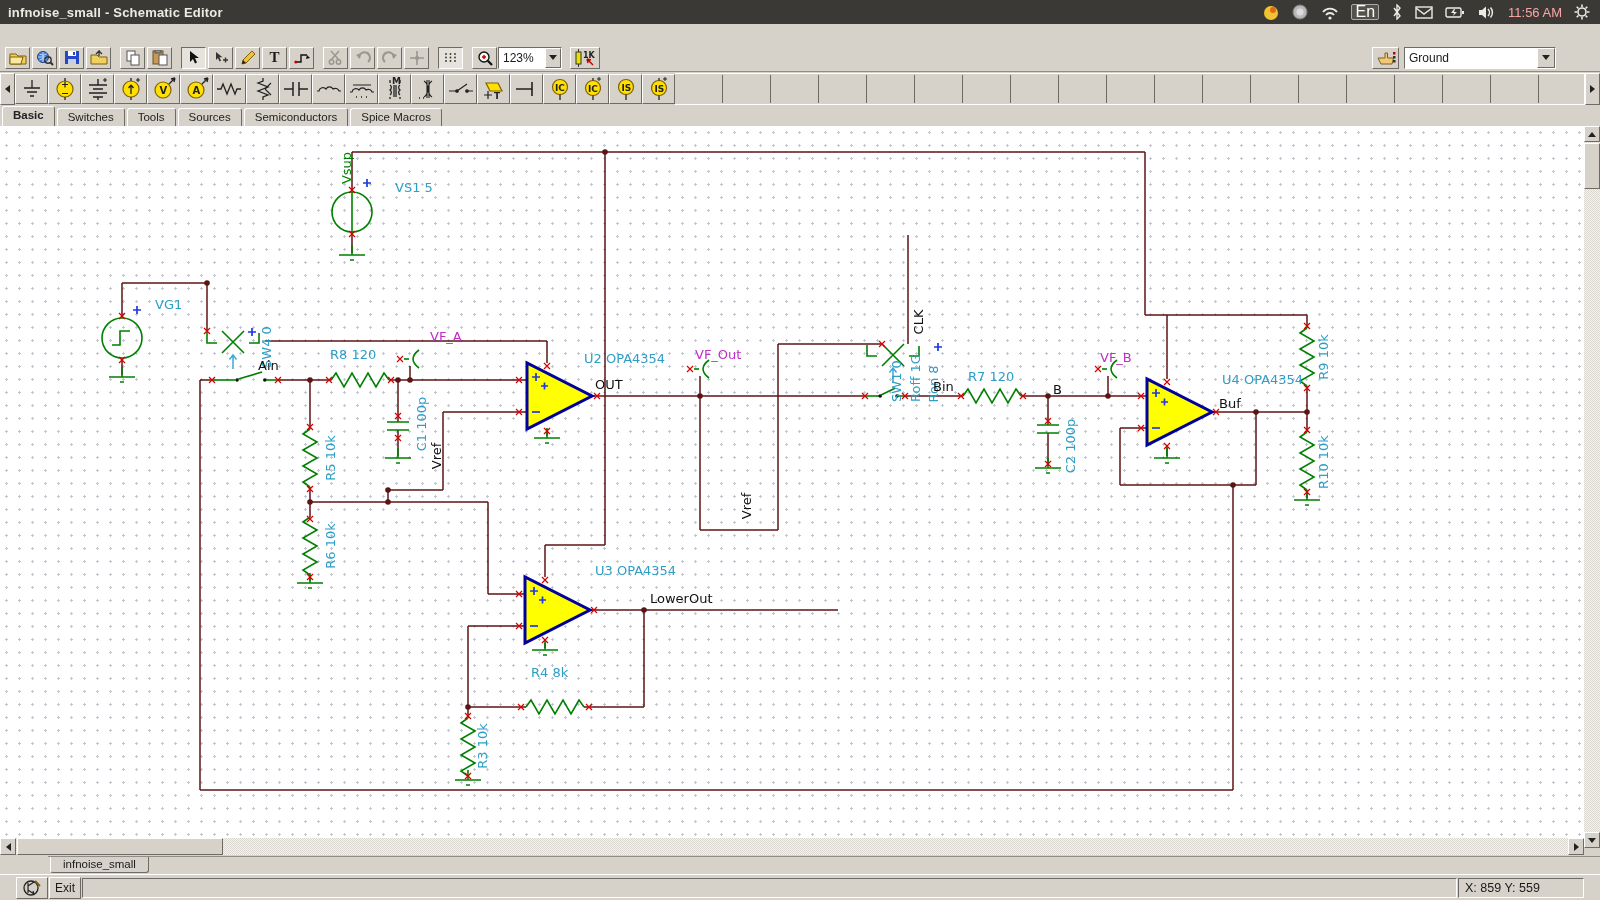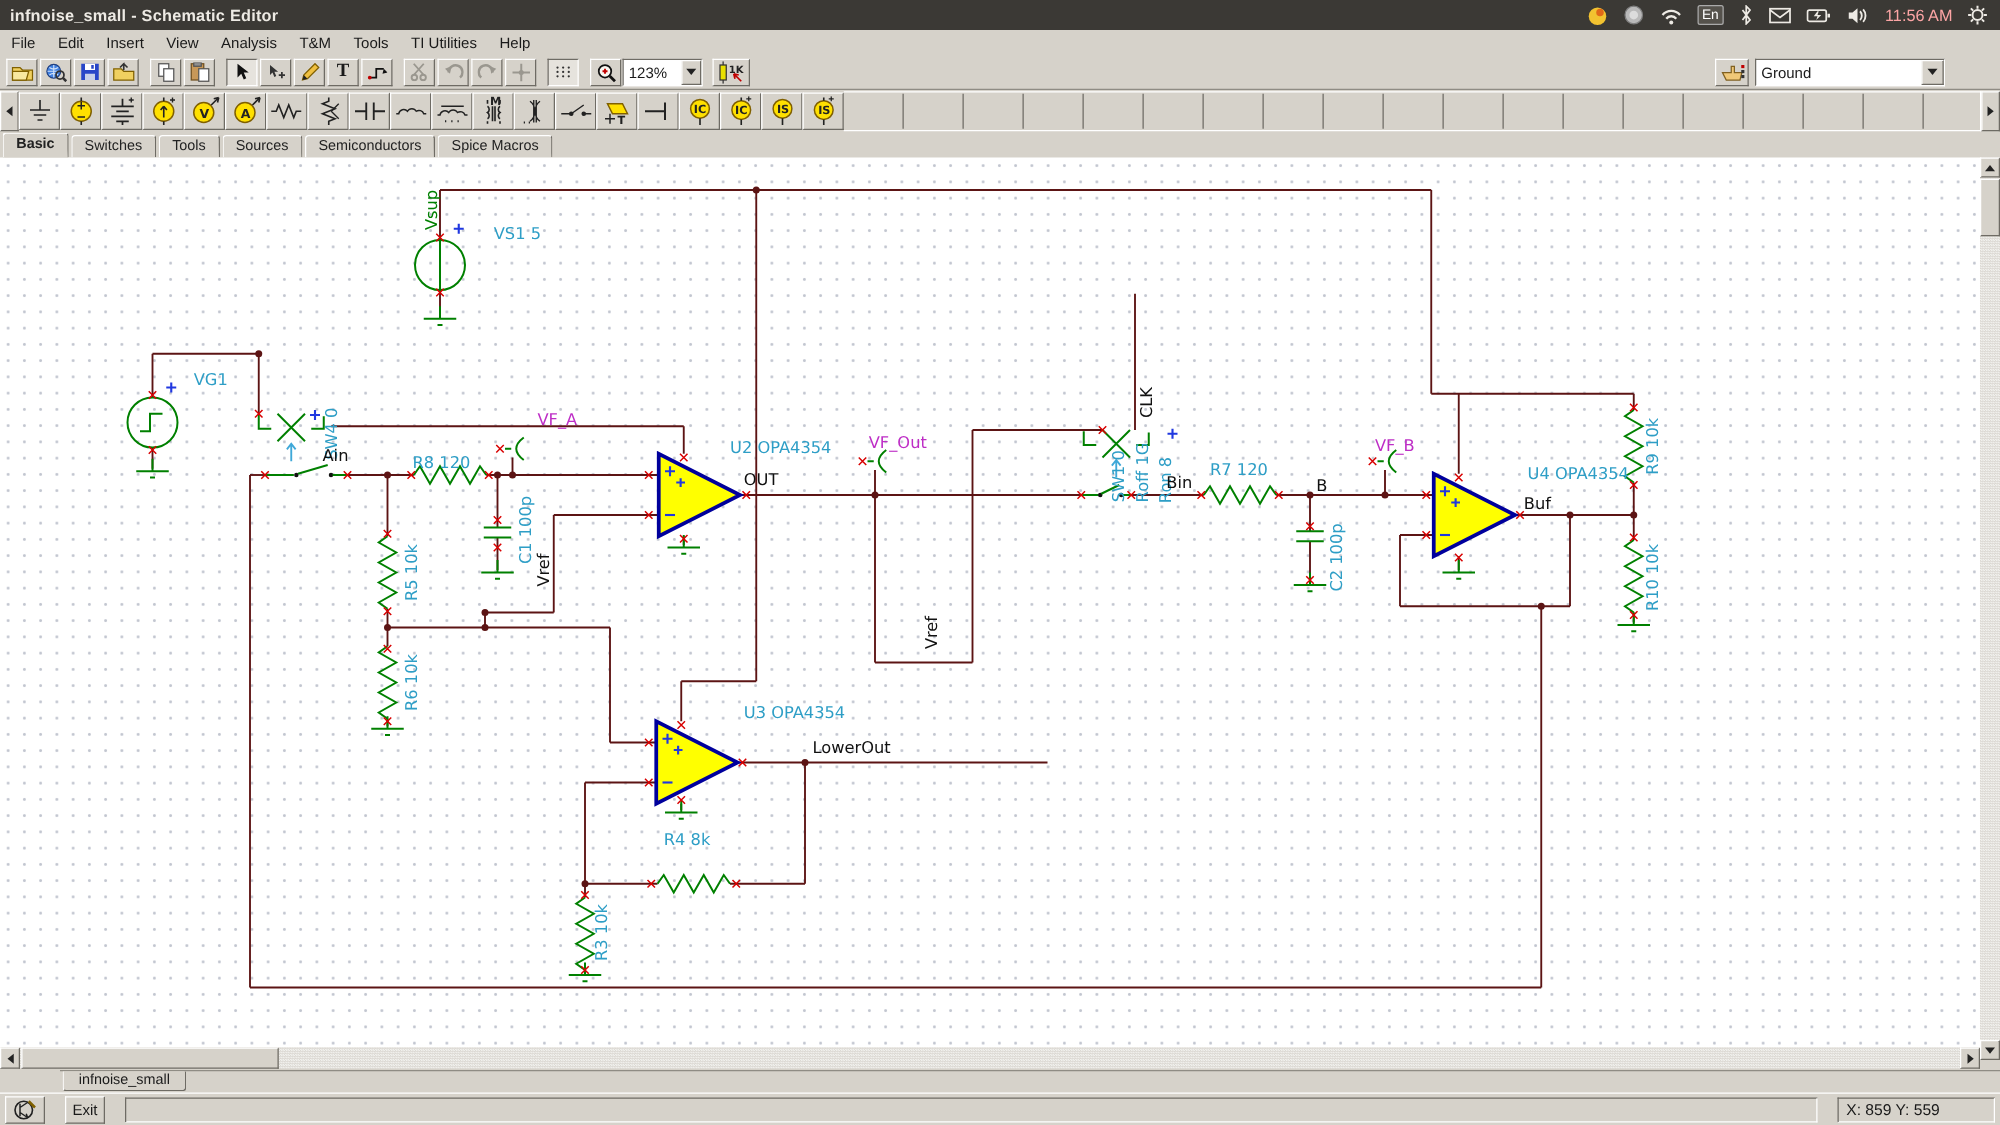--- a/index.html
+++ b/index.html
@@ -4,21 +4,21 @@
 <style>
   html,body{margin:0;padding:0;background:#555;}
   #app{position:relative;width:1600px;height:900px;overflow:hidden;background:#D6D2CA;
        font-family:"Liberation Sans","DejaVu Sans",sans-serif;font-size:12px;color:#1a1a1a;}
   
   #titlebar{position:absolute;left:0;top:0;width:1600px;height:24px;background:#3B3935;
             color:#EDEAE4;display:flex;align-items:center;}
   #titletext{font-weight:bold;font-size:13px;padding-left:8px;letter-spacing:.2px;}
   #tray{margin-left:auto;display:flex;align-items:center;gap:12px;padding-right:10px;height:24px;}
   .trayicon{display:flex;align-items:center;}
-  #lang-badge{background:#55524C;border:1px solid #AAA;color:#FFF;font-size:11px;padding:0 3px;border-radius:2px;line-height:14px;}
+  #lang-badge{background:#55524C;border:1px solid #AAA;color:#FFF;font-size:16px;padding:0 3px;border-radius:2px;line-height:14px;}
   #clock{font-size:13px;color:#fca5a5;}
   
   #menubar{position:absolute;left:0;top:24px;width:1600px;height:20px;background:#D6D2CA;
            display:flex;align-items:center;gap:0;border-bottom:1px solid #C2BEB6;}
   .menuitem{padding:2px 9px;cursor:default;}
   
   #maintb{position:absolute;left:0;top:44px;width:1600px;height:28px;background:#D6D2CA;
           display:flex;align-items:center;padding-left:4px;border-bottom:1px solid #8F8C84;box-sizing:border-box;}
   .tbtn{width:25px;height:22px;margin:0 1px;background:#D6D2CA;display:flex;align-items:center;justify-content:center;
         border:1px solid;border-color:#FFFFFF #6E6B64 #6E6B64 #FFFFFF;box-sizing:border-box;}
@@ -70,21 +70,21 @@
   .tri{width:0;height:0;}
   .tri.up{border-left:4px solid transparent;border-right:4px solid transparent;border-bottom:5px solid #222;}
   .tri.dn{border-left:4px solid transparent;border-right:4px solid transparent;border-top:5px solid #222;}
   .tri.lf{border-top:4px solid transparent;border-bottom:4px solid transparent;border-right:5px solid #222;}
   .tri.rt{border-top:4px solid transparent;border-bottom:4px solid transparent;border-left:5px solid #222;}
   
   #doctabs{position:absolute;left:0;top:856px;width:1600px;height:18px;background:#D6D2CA;border-top:1px solid #8F8C84;margin-left:48px;}
   #doctab{position:absolute;left:2px;top:0px;background:#D6D2CA;border:1px solid;border-color:#FFF #6E6B64 #6E6B64 #FFF;
           border-top:none;border-radius:0 0 3px 3px;padding:1px 12px 2px 12px;font-size:11.5px;}
   #statusbar{position:absolute;left:0;top:874px;width:1600px;height:26px;background:#D6D2CA;border-top:1px solid #FFF;
-             display:flex;align-items:center;gap:16px;padding:0 4px;box-sizing:border-box;}
+             display:flex;align-items:center;gap:1px;padding:0 16px;box-sizing:border-box;}
   .sbbtn{height:20px;background:#D6D2CA;border:1px solid;border-color:#FFF #6E6B64 #6E6B64 #FFF;
          display:flex;align-items:center;justify-content:center;padding:0 5px;font-size:12px;}
   .sunken{height:18px;border:1px solid;border-color:#6E6B64 #FFF #FFF #6E6B64;background:#D6D2CA;}
   #statmain{flex:1;}
   #statxy{width:118px;display:flex;align-items:center;padding-left:6px;font-size:12.5px;}
 </style>
 </head>
 <body>
 
 <div id="app">
@@ -141,31 +141,20 @@
         <svg width="16" height="16">
             <g stroke="#EDEAE4" stroke-width="1.6">
               <circle cx="8" cy="8" r="4" fill="none"></circle>
               <path d="M8,0.5 V3 M8,13 V15.5 M0.5,8 H3 M13,8 H15.5 M2.7,2.7 L4.5,4.5 M11.5,11.5 L13.3,13.3 M13.3,2.7 L11.5,4.5 M4.5,11.5 L2.7,13.3"></path>
             </g>
           </svg>
         </span>
     </div>
   </div>
 
-  <div id="menubar">
-    <span class="menuitem">File</span>
-    <span class="menuitem">Edit</span>
-    <span class="menuitem">Insert</span>
-    <span class="menuitem">View</span>
-    <span class="menuitem">Analysis</span>
-    <span class="menuitem">T&amp;M</span>
-    <span class="menuitem">Tools</span>
-    <span class="menuitem">TI Utilities</span>
-    <span class="menuitem">Help</span>
-  </div>
 
   <div id="maintb">
     <span class="tbtn">
       <svg width="18" height="15">
           <path d="M1,4 h6 l2,2 h8 v8 h-16z" fill="#F0D060" stroke="#806000"></path>
           <path d="M1,7 h13 l-2,7 h-11z" fill="#F8E8A0" stroke="#806000"></path>
         </svg>
       </span>
     <span class="tbtn">
       <svg width="18" height="16">
@@ -676,21 +665,21 @@
         <path d="M518,578 l6,6 M524,578 l-6,6" class="rx"></path>
         <path d="M586,578 l6,6 M592,578 l-6,6" class="rx"></path>
         <path d="M465,587 l6,6 M471,587 l-6,6" class="rx"></path>
         <path d="M465,647 l6,6 M471,647 l-6,6" class="rx"></path>
       </svg>
   <div class="lab gg rot" style="left: 346px; top: 42px;">Vsup</div>
       <div class="lab c" style="left: 395px; top: 55px;">VS1 5</div>
       <div class="lab c" style="left: 155px; top: 172px;">VG1</div>
       <div class="lab c rot" style="left: 266px; top: 221px;">SW4 0</div>
       <div class="lab k" style="left: 258px; top: 233px;">Ain</div>
-      <div class="lab c" style="left: 330px; top: 222px; margin-top: 16px;">R8 120</div>
+      <div class="lab c" style="left: 330px; top: 222px;">R8 120</div>
       <div class="lab c rot" style="left: 421px; top: 298px;">C1 100p</div>
       <div class="lab c rot" style="left: 330px; top: 332px;">R5 10k</div>
       <div class="lab c rot" style="left: 330px; top: 420px;">R6 10k</div>
       <div class="lab m" style="left: 430px; top: 204px;">VF_A</div>
       <div class="lab k rot" style="left: 436px; top: 330px;">Vref</div>
       <div class="lab c" style="left: 584px; top: 226px;">U2 OPA4354</div>
       <div class="lab k" style="left: 595px; top: 252px;">OUT</div>
       <div class="lab m" style="left: 695px; top: 222px;">VF_Out</div>
       <div class="lab k rot" style="left: 746px; top: 380px;">Vref</div>
       <div class="lab k rot" style="left: 918px; top: 196px;">CLK</div>

